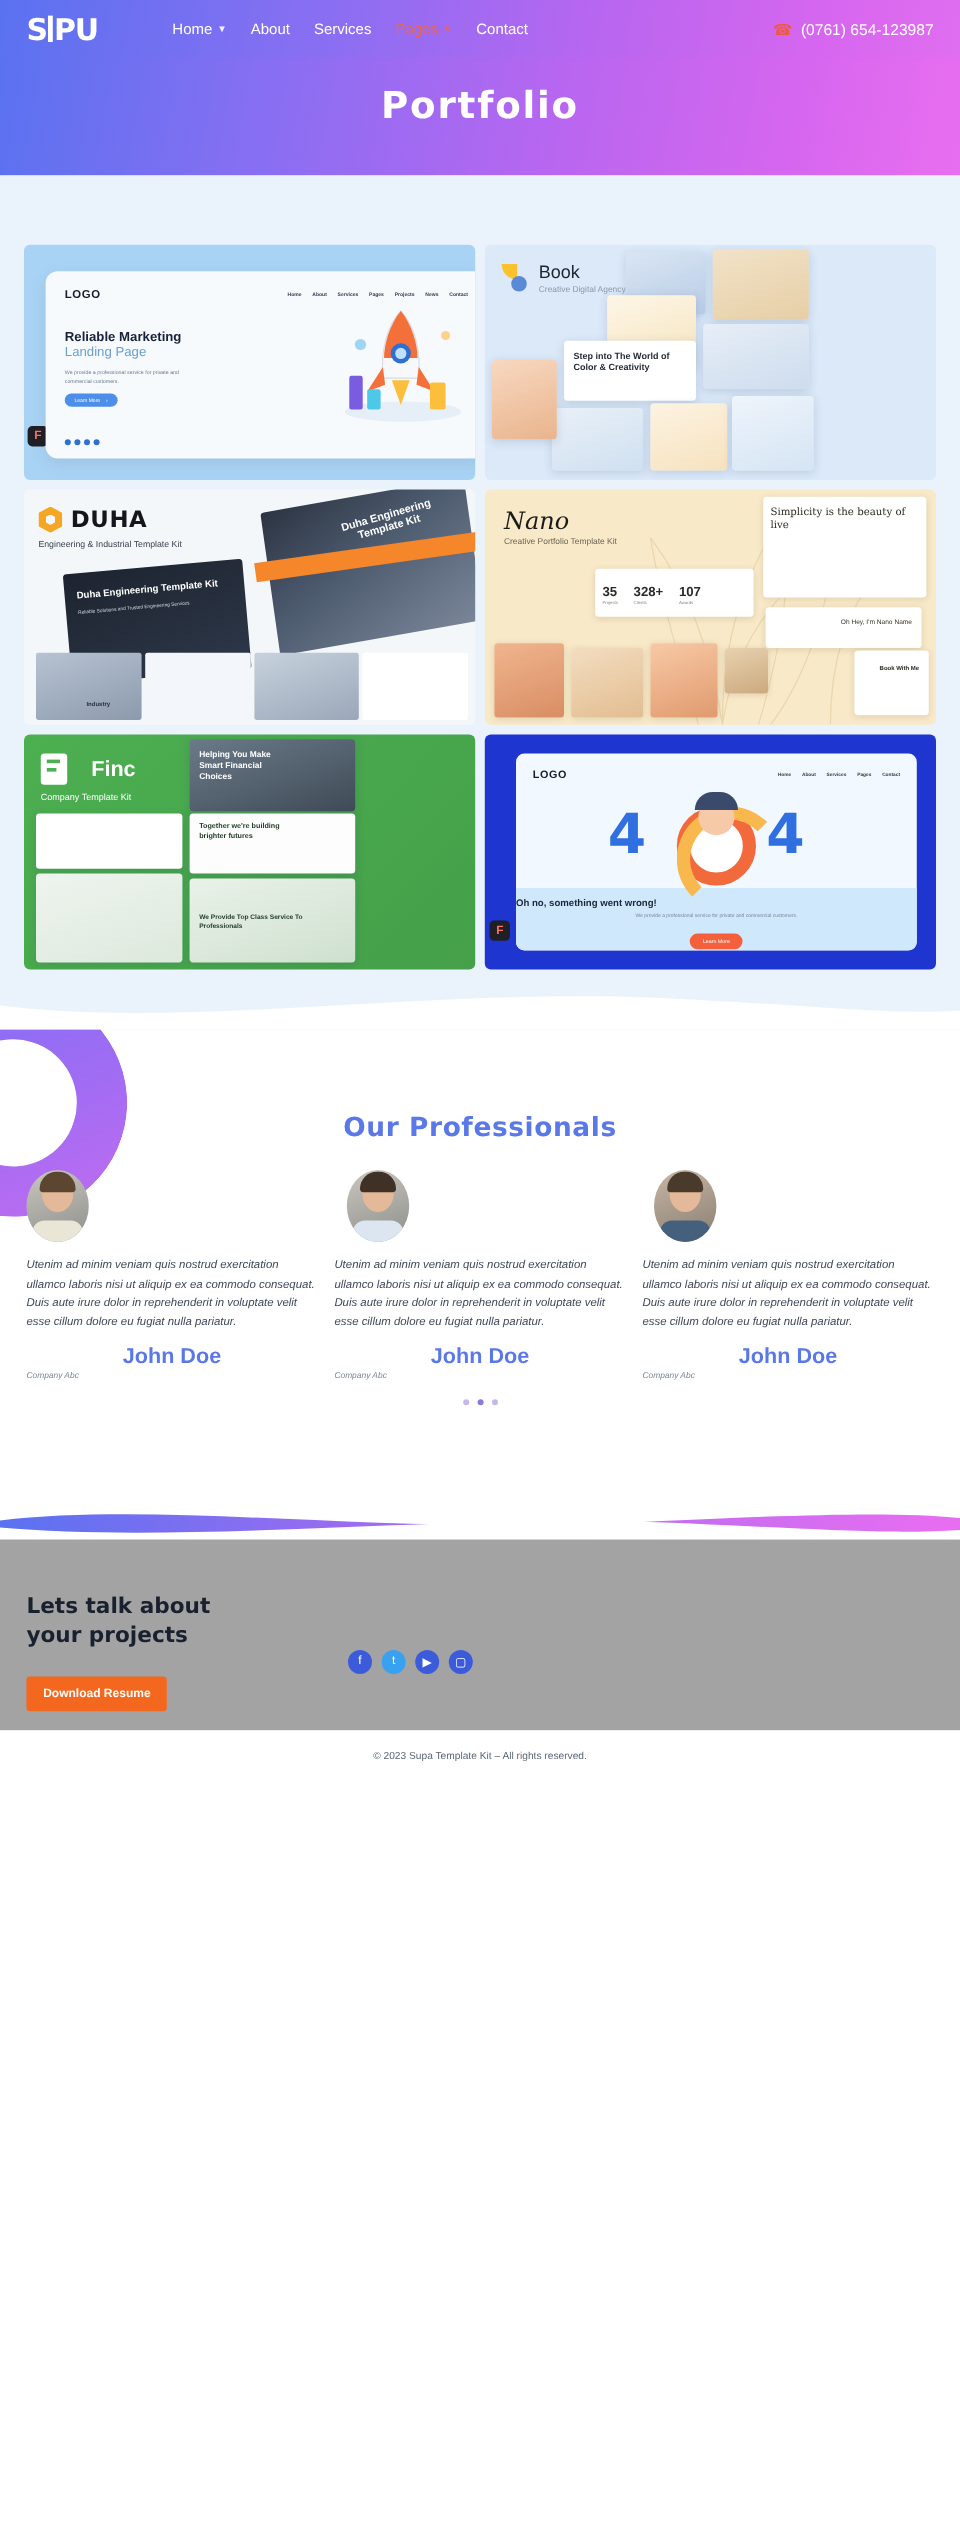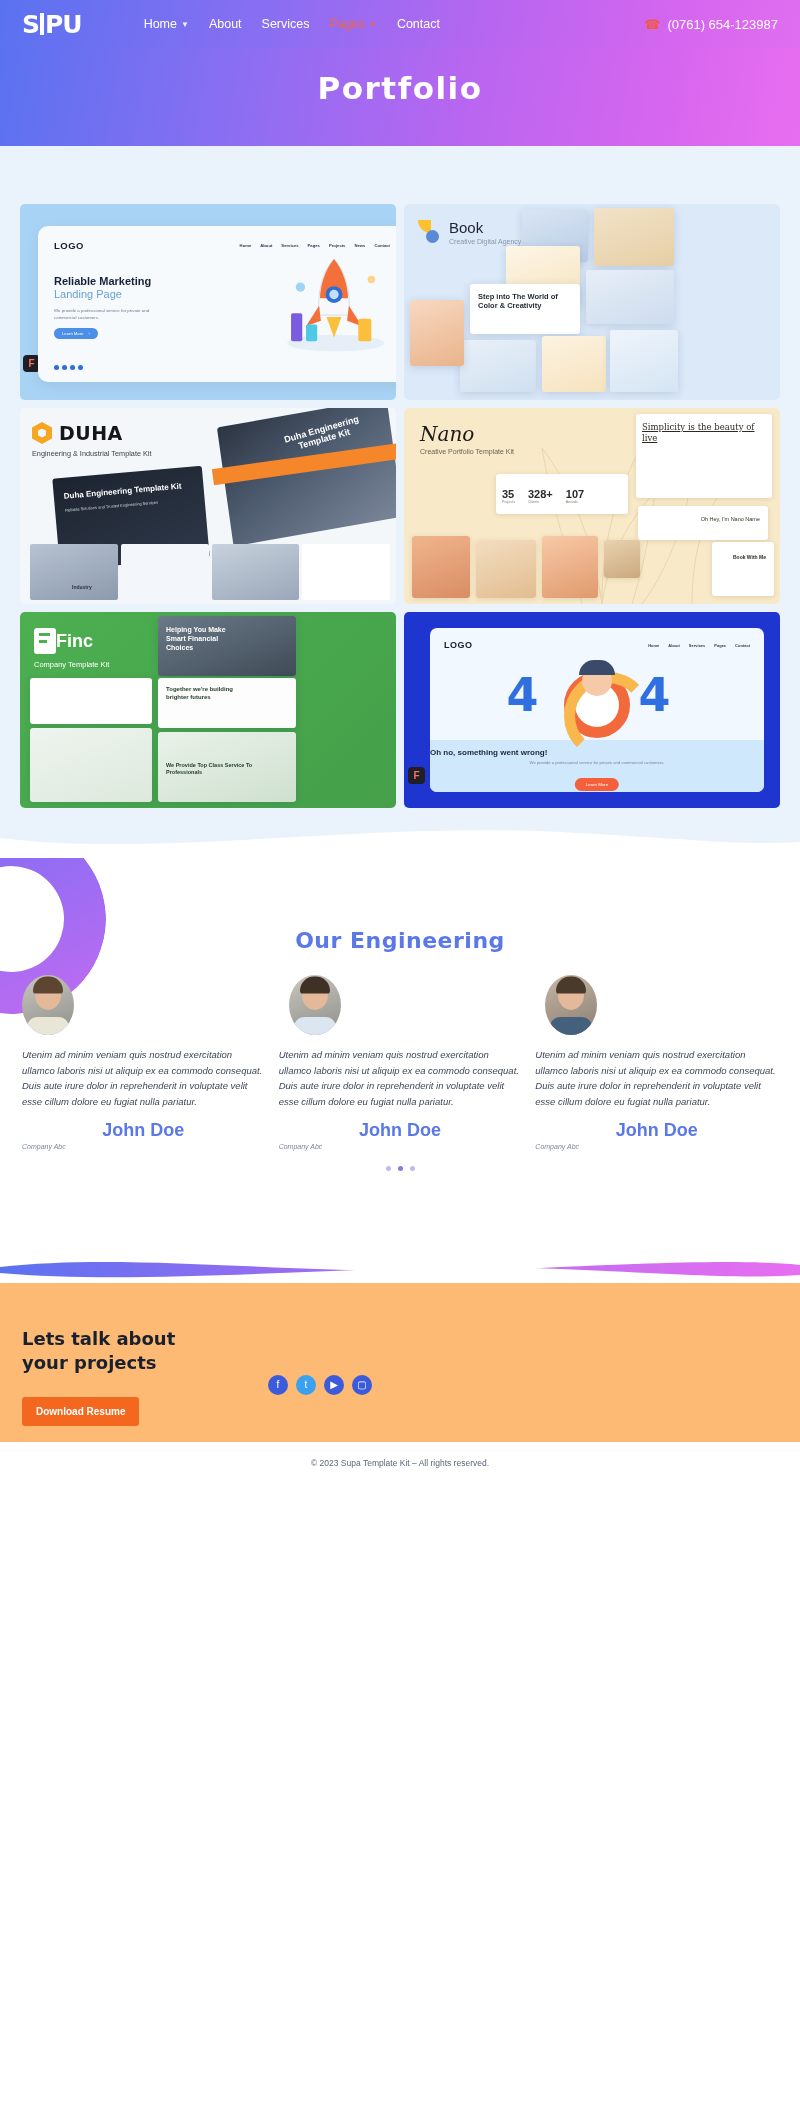--- a/index.html
+++ b/index.html
@@ -165,28 +165,28 @@
   .duha-strip { position:absolute; left:10px; bottom:4px; right:6px; height:56px; display:flex; gap:3px; }
   .duha-strip div { flex:1; border-radius:2px; background:#dfe6ee; }
 
   
   .c4 { background: #f8e9c8; }
   .c4 .t1 { position:absolute; left:16px; top:14px; font-size:20px; color:#1a1a1a;
       font-family:"DejaVu Serif", serif; font-style: italic; z-index:3;}
   .c4 .t2 { position:absolute; left:16px; top:40px; font-size:7px; color:#6b6454; z-index:3;}
   .c4 .panel { position:absolute; background:#fff; border-radius:3px; box-shadow:0 1px 5px rgba(120,100,60,.18); }
   .nano-quote { position:absolute; right:10px; top:14px; width:128px; font-size:8.5px; color:#2e2a22;
-      font-family:"DejaVu Serif", serif; line-height:1.35; z-index:3;text-decoration:underline; }
+      font-family:"DejaVu Serif", serif; line-height:1.35; z-index:3; }
   .stats { position:absolute; left:98px; top:80px; display:flex; gap:13px; z-index:3; }
   .stats b { font-size:11px; color:#2b2b2b; font-weight:700; display:block; }
   .stats s { font-size:3.6px; color:#8d8574; text-decoration:none; display:block; }
 
   
   .c5 { background: linear-gradient(135deg,#4caf50,#45a049); }
-  .c5 .head { position:absolute; left:14px; top:16px; display:flex; gap:0; align-items:center; z-index:4; }
+  .c5 .head { position:absolute; left:14px; top:16px; display:flex; gap:20px; align-items:center; z-index:4; }
   .finc-f { width:22px; height:26px; background:#fff; border-radius:3px; position:relative; }
   .finc-f::before { content:""; position:absolute; left:5px; top:5px; width:11px; height:3px; background:#4caf50; }
   .finc-f::after { content:""; position:absolute; left:5px; top:12px; width:8px; height:3px; background:#4caf50; }
   .c5 .t1 { font-size:18px; font-weight:700; color:#fff; }
   .c5 .t2 { position:absolute; left:14px; top:48px; font-size:7.5px; color:#fff; z-index:4; }
 
   
   .c6 { background: #1f35cf; }
   .c6 .inner { position:absolute; left:26px; top:16px; right:16px; bottom:16px;
      background:#f2f8ff; border-radius:7px; overflow:hidden; }
@@ -259,21 +259,21 @@
   .cta-left { max-width: 330px; }
   .cta-left h3 { color:#fff; font-size:16px; font-weight:700; }
   .cta-left p { color:#eadcfb; font-size:8px; line-height:1.65; margin-top:9px; }
   .cta-btn {
     margin-left:auto; margin-top: 14px;
     background:#f4603c; color:#fff; font-size:10.5px; font-weight:600;
     padding:9px 18px; border-radius:3px; border:none; cursor:pointer; white-space:nowrap;
   }
 
   
-  .footer { background:#fdba74; padding: 44px 22px 16px 22px; display:flex; gap: 16px; }
+  .footer { background:#a3a3a3; padding: 44px 22px 16px 22px; display:flex; gap: 38px; }
   .f-left { width: 230px; }
   .f-left h3 { font-size: 18px; font-weight: 800; color:#19202e; line-height:1.35; font-family:"DejaVu Sans",sans-serif;}
   .f-btn { margin-top: 22px; background:#f4671f; color:#fff; font-size:10px; font-weight:600;
       padding:9px 14px; border:none; border-radius:3px; cursor:pointer; }
   .f-right { flex:1; padding-top: 6px; }
   .f-right p { font-size: 9px; color:#44506a; line-height:1.75; }
   .socials { display:flex; gap:8px; margin-top: 42px; }
   .soc { width:20px;height:20px;border-radius:50%;display:flex;align-items:center;justify-content:center;
      color:#fff;font-size:10px;cursor:pointer; }
   .soc.fb{background:#3b5bdb;} .soc.tw{background:#3aa0f0;}
@@ -503,21 +503,21 @@
 
   </div>
 </div>
 
 <svg viewBox="0 0 800 40" preserveAspectRatio="none" style="display:block;width:100%;height:40px;margin-top:-40px;position:relative;z-index:2;">
   <path d="M0,40 L0,20 C160,40 360,4 560,14 C680,20 740,28 800,24 L800,40 Z" fill="#ffffff"></path>
 </svg>
 
 <div class="testi">
   <div class="blob"></div>
-  <h2>Our Engineering</h2>
+  <h2>Our Professionals</h2>
   <div class="t-grid">
     <div>
       <div class="avatar">
           <div class="b"></div>
           <div class="f"></div>
           <div class="h"></div>
         </div>
       <div class="t-quote">Utenim ad minim veniam quis nostrud exercitation ullamco laboris nisi ut aliquip ex ea commodo consequat. Duis aute irure dolor in reprehenderit in voluptate velit esse cillum dolore eu fugiat nulla pariatur.</div>
       <div class="t-name">John Doe</div>
       <div class="t-co">Company Abc</div>

